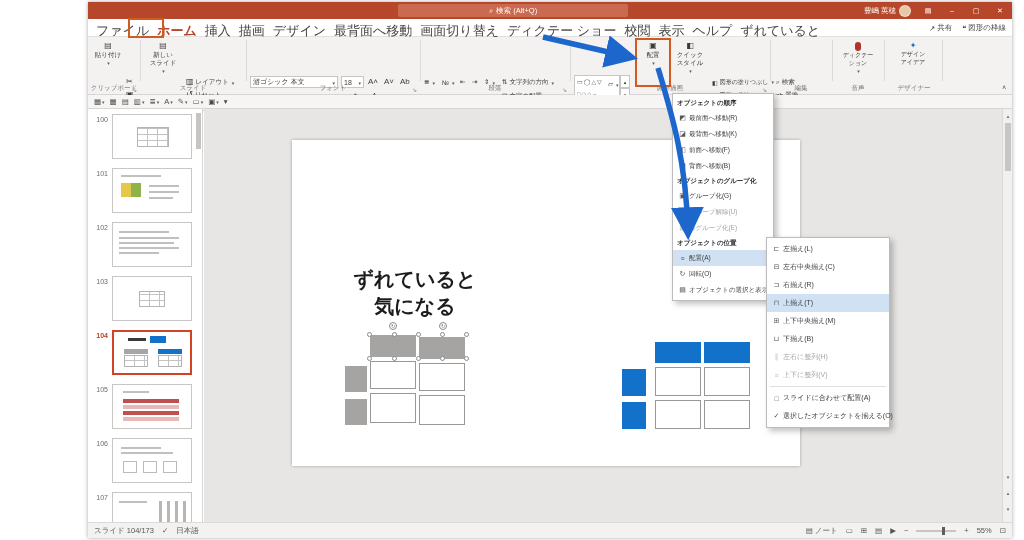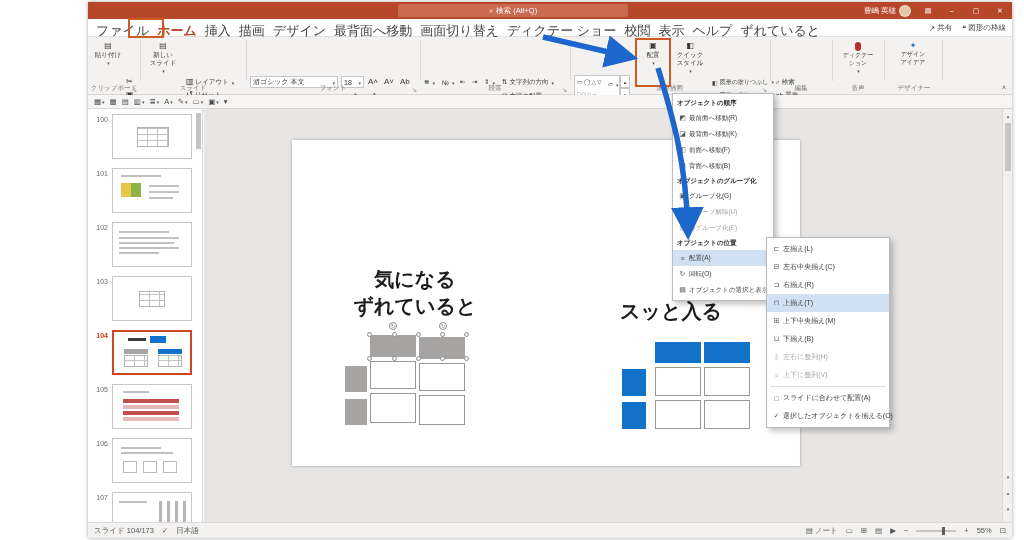--- a/index.html
+++ b/index.html
@@ -477,25 +477,22 @@
       <div style="position:absolute;left:54px;top:8px;width:3px;height:30px;background:#b8b6b4"></div>
       <div style="position:absolute;left:62px;top:8px;width:3px;height:30px;background:#b8b6b4"></div>
       <div style="position:absolute;left:70px;top:8px;width:3px;height:30px;background:#b8b6b4"></div>
     </div>
     <div class="pscroll"></div>
   </div>
 
   <div class="canvas">
     <div class="slide">
       <div class="h2l" style="left:23px;top:126px;width:200px">
+        <div>ずれていると</div>
         <div>気になる</div>
-        <div>ずれていると</div>
-      </div>
-      <div class="h2l" style="left:328px;top:158px">
-        <div>スッと入る</div>
       </div>
 
       <div class="gcell" style="left:78px;top:195px;width:46px;height:22px"></div>
       <div class="gcell" style="left:127px;top:197px;width:46px;height:22px"></div>
       <div class="cell" style="left:78px;top:221px;width:46px;height:28px"></div>
       <div class="cell" style="left:127px;top:223px;width:46px;height:28px"></div>
       <div class="cell" style="left:78px;top:253px;width:46px;height:30px"></div>
       <div class="cell" style="left:127px;top:255px;width:46px;height:30px"></div>
       <div class="gcell" style="left:53px;top:226px;width:22px;height:26px"></div>
       <div class="gcell" style="left:53px;top:259px;width:22px;height:26px"></div>

